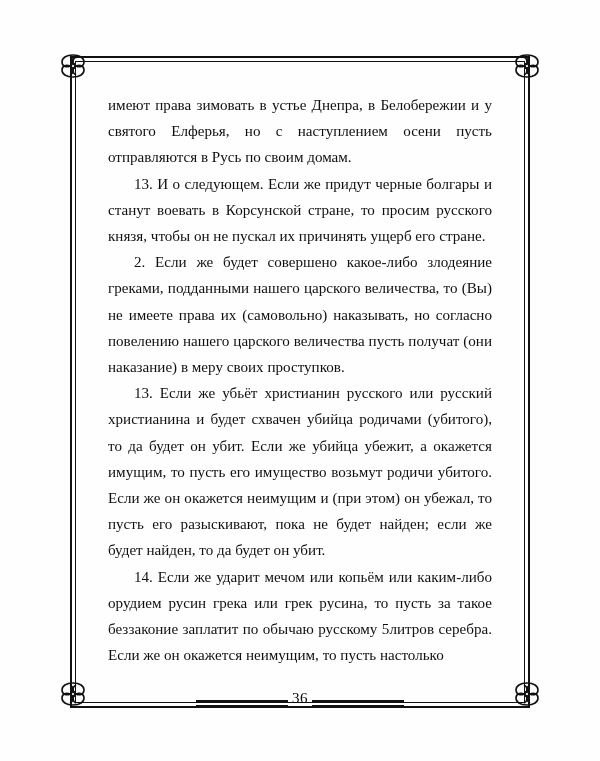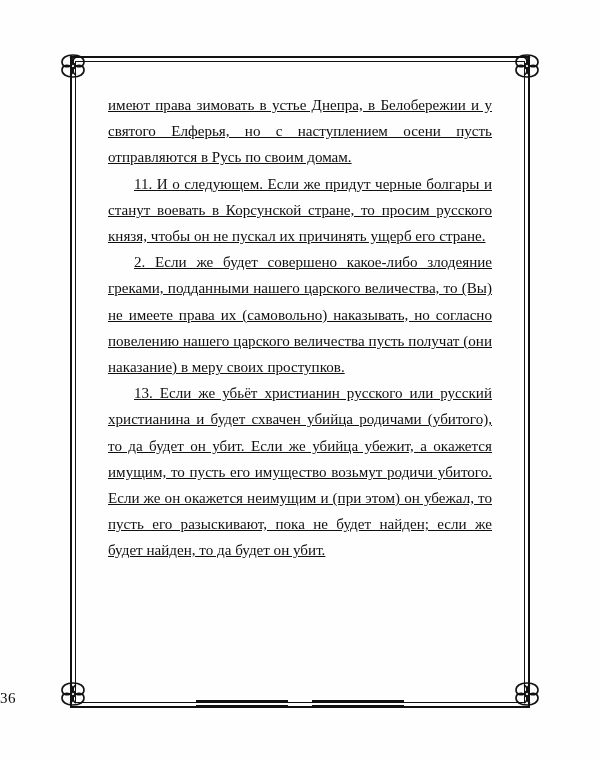--- a/index.html
+++ b/index.html
@@ -67,21 +67,21 @@
     border-bottom: 1px solid #111;
   }
   .bottom-rule-left  { left: 196px; width: 92px; }
   .bottom-rule-right { left: 312px; width: 92px; }
 
   .page-number {
     position: absolute;
     left: 0;
     top: 690px;
     width: 600px;
-    text-align: left;
+    text-align: center;
     font-size: 15px;
     font-family: "Liberation Serif", serif;
     color: #0b0b0b;
     letter-spacing: 0.5px;
   }
 
   
   .text-col {
     position: absolute;
     left: 108px;
@@ -90,21 +90,20 @@
     font-size: 15.1px;
     line-height: 26.2px;
     text-align: justify;
     text-justify: inter-word;
     color: #101010;
     hyphens: manual;
   }
   .para {
     margin: 0;
     text-indent: 0;
-    text-decoration: underline;
   }
   .para.indent {
     text-indent: 26px;
   }
 </style>
 </head>
 <body>
 
 <div class="page">
 
@@ -147,18 +146,19 @@
       <circle cx="20" cy="17" r="2.4"></circle>
     </svg>
   </div>
 
   <div class="bottom-rule-left"></div>
   <div class="bottom-rule-right"></div>
   <div class="page-number">36</div>
 
   <div class="text-col">
     <p class="para">имеют права зимовать в устье Днепра, в Белобережии и у святого Елферья, но с наступлением осени пусть отправляются в Русь по своим домам.</p>
-    <p class="para indent">11. И о следующем. Если же придут черные болгары и станут воевать в Корсунской стране, то просим русского князя, чтобы он не пускал их причинять ущерб его стране.</p>
+    <p class="para indent">13. И о следующем. Если же придут черные болгары и станут воевать в Корсунской стране, то просим русского князя, чтобы он не пускал их причинять ущерб его стране.</p>
     <p class="para indent">2. Если же будет совершено какое-либо злодеяние греками, подданными нашего царского величества, то (Вы) не имеете права их (самовольно) наказывать, но согласно повелению нашего царского величества пусть получат (они наказание) в меру своих проступков.</p>
     <p class="para indent">13. Если же убьёт христианин русского или русский христианина и будет схвачен убийца родичами (убитого), то да будет он убит. Если же убийца убежит, а окажется имущим, то пусть его имущество возьмут родичи убитого. Если же он окажется неимущим и (при этом) он убежал, то пусть его разыскивают, пока не будет найден; если же будет найден, то да будет он убит.</p>
+    <p class="para indent">14. Если же ударит мечом или копьём или каким-либо орудием русин грека или грек русина, то пусть за такое беззаконие заплатит по обычаю русскому 5литров серебра. Если же он окажется неимущим, то пусть настолько</p>
   </div>
 
 </div>
 
 </body></html>

